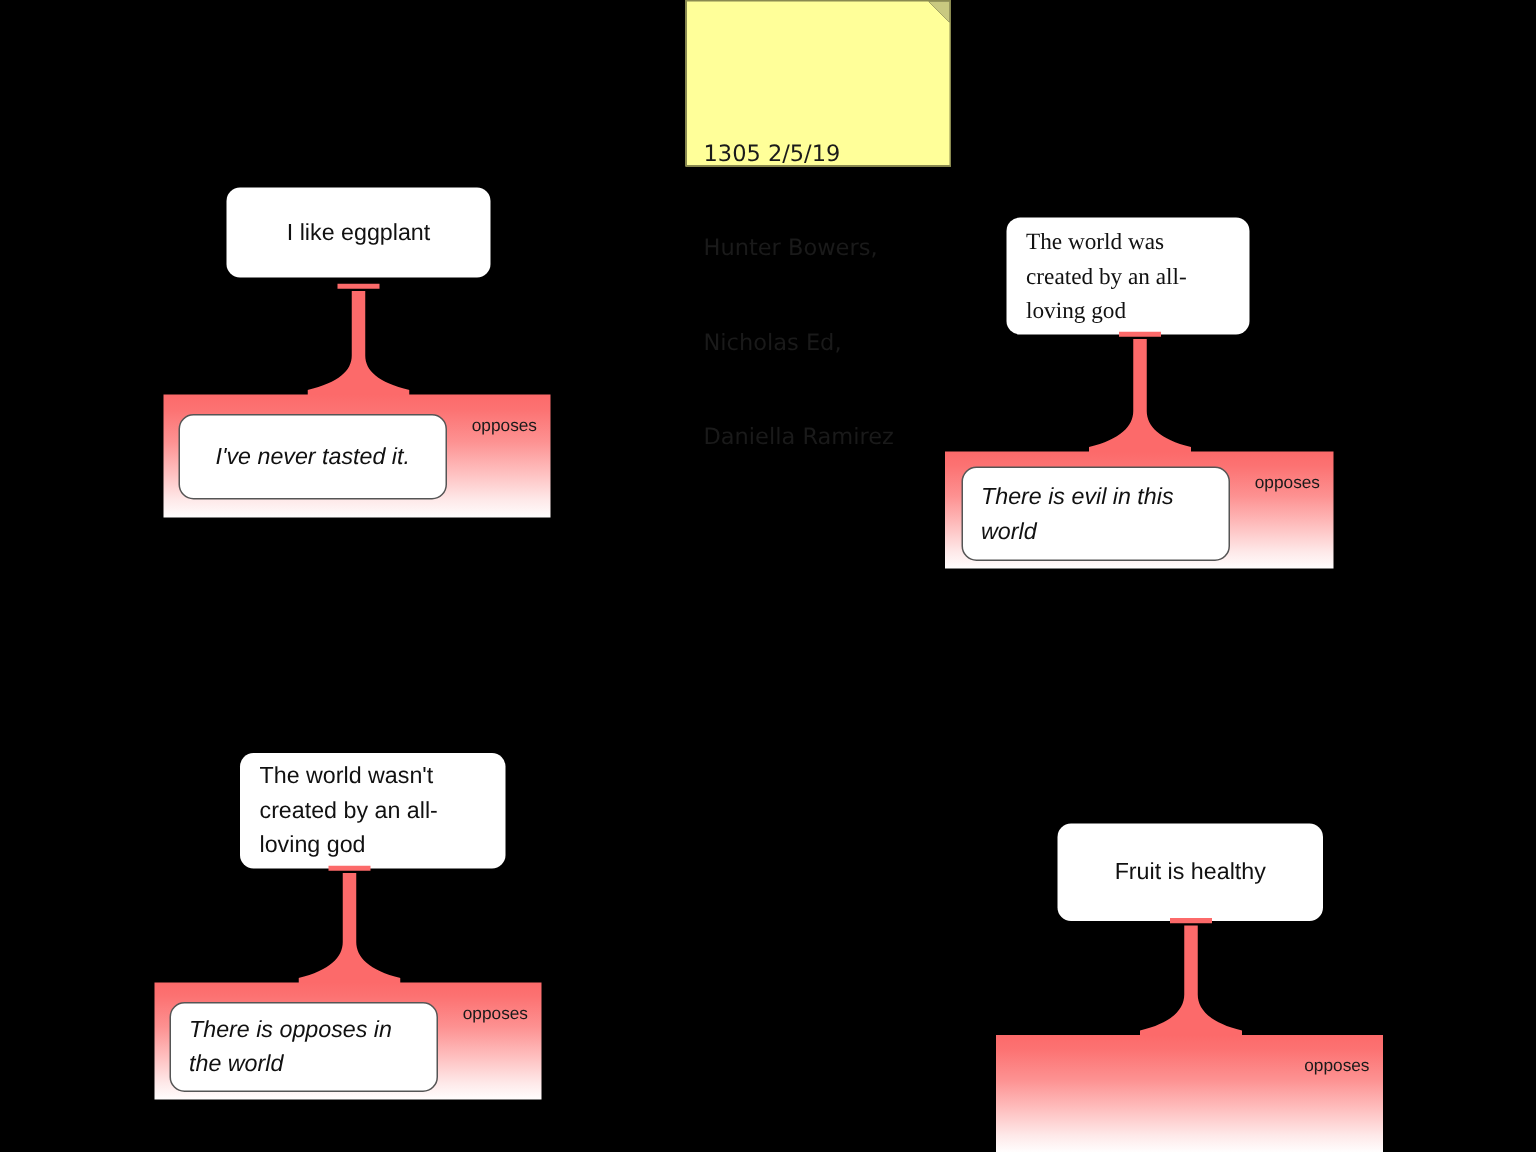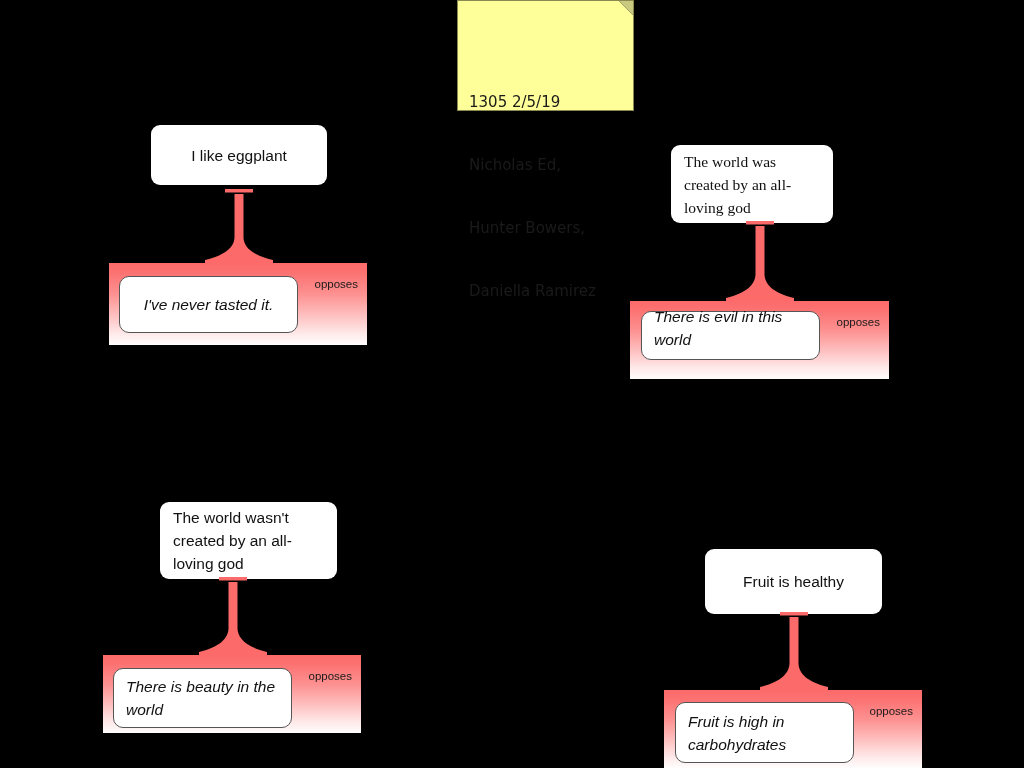--- a/index.html
+++ b/index.html
@@ -124,22 +124,22 @@
 </style>
 </head>
 <body>
 
 <div id="canvas">
 
   <div class="sticky-note" style="left:457px; top:0px; width:177px; height:111px;">
     <span class="fold"></span>
     <span class="fold-edge"></span>
     <span class="sticky-line">1305 2/5/19</span>
+    <span class="sticky-line">Hunter Bowers,</span>
     <span class="sticky-line">Nicholas Ed,</span>
-    <span class="sticky-line">Hunter Bowers,</span>
     <span class="sticky-line">Daniella Ramirez</span>
   </div>
 
   <div class="claim-box center" style="left:151px; top:125px; width:176px; height:60px;">
     <span class="claim-text">I like eggplant</span>
   </div>
 
   <div class="connector" style="left:205px; top:189px; width:68px; height:76px;">
     <svg width="68" height="76" viewBox="0 0 68 76">
       <rect x="20" y="0" width="28" height="3.5" fill="#fc6a6a"></rect>
@@ -161,53 +161,50 @@
   <div class="connector" style="left:726px; top:221px; width:68px; height:82px;">
     <svg width="68" height="82" viewBox="0 0 68 82">
       <rect x="20" y="0" width="28" height="3.5" fill="#fc6a6a"></rect>
       <path d="M29.5,5 L38.5,5 L38.5,53 C38.5,63 47,72 68,77 L68,82 L0,82 L0,77 C21,72 29.5,63 29.5,53 Z" fill="#fc6a6a"></path>
     </svg>
   </div>
 
   <div class="reason-panel" style="left:630px; top:301px; width:259px; height:78px;">
     <span class="reason-label">opposes</span>
   </div>
-  <div class="reason-box left" style="left:641px; top:311px; width:179px; height:49px;align-items:flex-end;">
+  <div class="reason-box left" style="left:641px; top:311px; width:179px; height:63px;">
     <span class="reason-text">There is evil in this world</span>
   </div>
 
   <div class="claim-box left" style="left:160px; top:502px; width:177px; height:77px;">
     <span class="claim-text">The world wasn't created by an all-loving god</span>
   </div>
 
   <div class="connector" style="left:199px; top:577px; width:68px; height:80px;">
     <svg width="68" height="80" viewBox="0 0 68 80">
       <rect x="20" y="0" width="28" height="3.5" fill="#fc6a6a"></rect>
       <path d="M29.5,5 L38.5,5 L38.5,51 C38.5,61 47,70 68,75 L68,80 L0,80 L0,75 C21,70 29.5,61 29.5,51 Z" fill="#fc6a6a"></path>
     </svg>
   </div>
 
   <div class="reason-panel" style="left:103px; top:655px; width:258px; height:78px;">
     <span class="reason-label">opposes</span>
   </div>
   <div class="reason-box left" style="left:113px; top:668px; width:179px; height:60px;">
-    <span class="reason-text">There is beauty in the world</span>
+    <span class="reason-text">There is opposes in the world</span>
   </div>
 
   <div class="claim-box center" style="left:705px; top:549px; width:177px; height:65px;">
     <span class="claim-text">Fruit is healthy</span>
   </div>
 
   <div class="connector" style="left:760px; top:612px; width:68px; height:80px;">
     <svg width="68" height="80" viewBox="0 0 68 80">
       <rect x="20" y="0" width="28" height="3.5" fill="#fc6a6a"></rect>
       <path d="M29.5,5 L38.5,5 L38.5,51 C38.5,61 47,70 68,75 L68,80 L0,80 L0,75 C21,70 29.5,61 29.5,51 Z" fill="#fc6a6a"></path>
     </svg>
   </div>
 
   <div class="reason-panel" style="left:664px; top:690px; width:258px; height:78px;">
     <span class="reason-label">opposes</span>
   </div>
-  <div class="reason-box left" style="left:675px; top:702px; width:179px; height:61px;">
-    <span class="reason-text">Fruit is high in carbohydrates</span>
-  </div>
 
 </div>
 
 </body></html>

